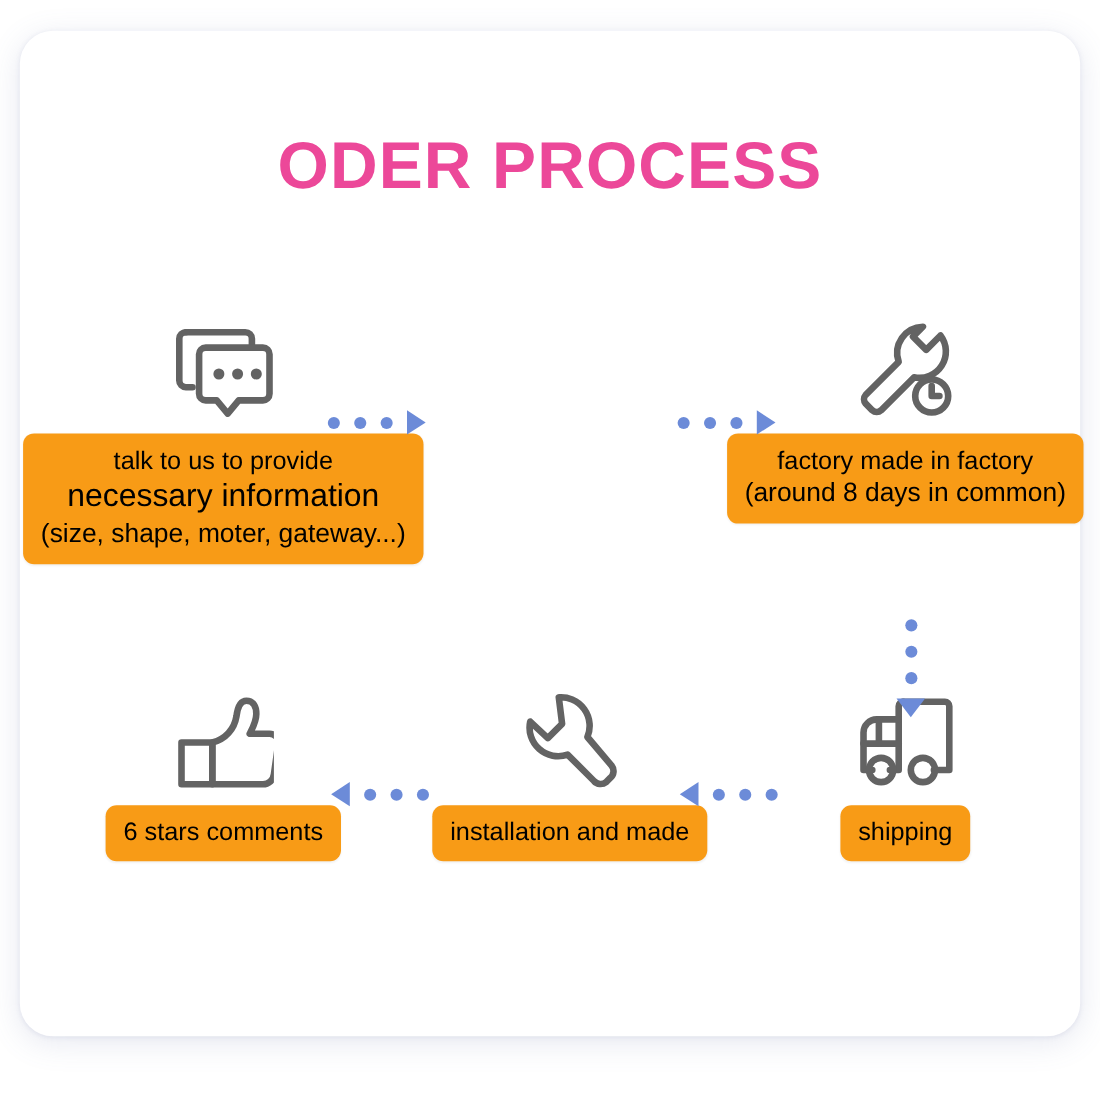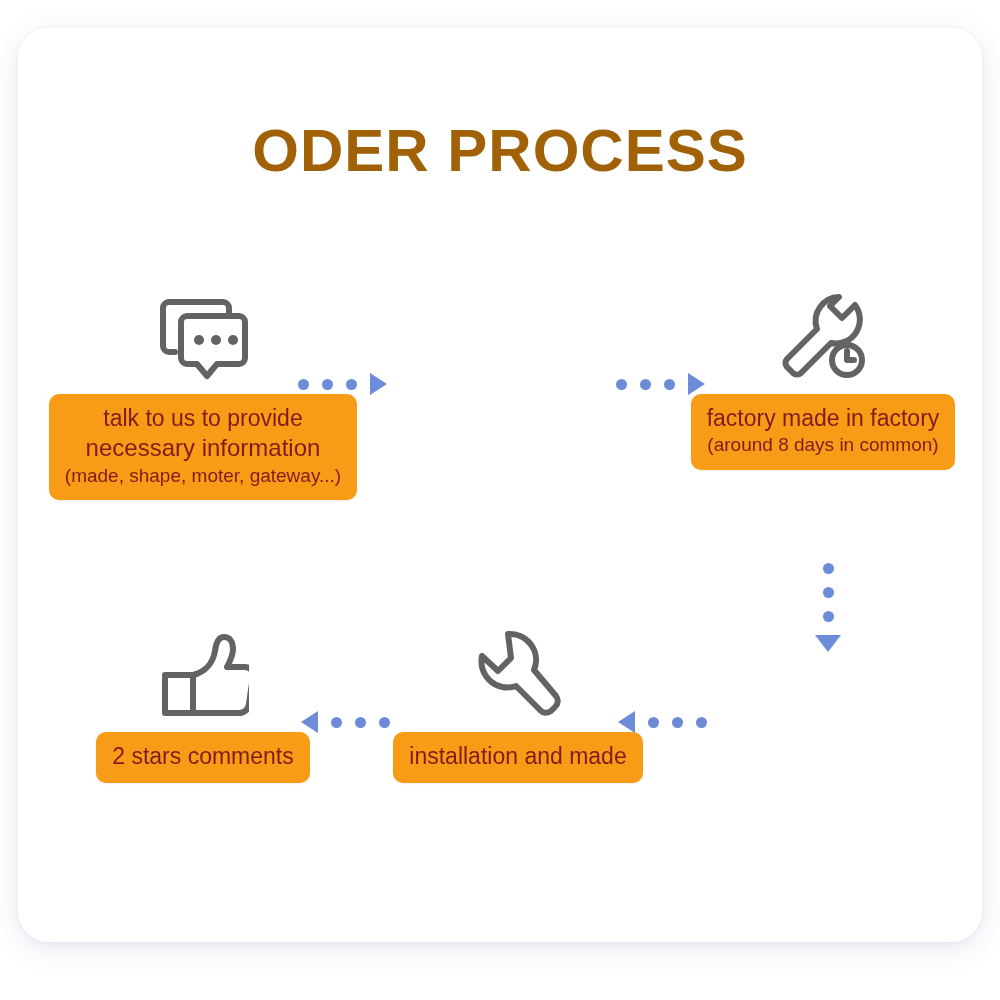--- a/index.html
+++ b/index.html
@@ -32,21 +32,21 @@
   }
 
   .title {
     position: absolute;
     left: 0;
     top: 88px;
     width: 964px;
     text-align: center;
     font-size: 60px;
     font-weight: bold;
-    color: #a16207;
+    color: #ec4899;
     letter-spacing: 1px;
   }
 
   
   .row {
     position: absolute;
     left: 0;
     width: 964px;
   }
   .row-top { top: 262px; height: 250px; }
@@ -61,30 +61,30 @@
     height: 92px;
     display: flex;
     align-items: center;
     justify-content: center;
   }
   .step-icon svg { display: block; }
 
   .chip {
     display: inline-block;
     background: #F89B16;
-    color: #7f1d1d;
+    color: #000000;
     border-radius: 10px;
     padding: 10px 16px 12px 16px;
     line-height: 1.28;
     box-shadow: 0 1px 2px rgba(0,0,0,0.06);
     white-space: nowrap;
   }
   .chip .l1 { font-size: 23px; display: block; }
-  .chip .l2 { font-size: 24px; display: block; }
-  .chip .l3 { font-size: 19px; display: block; }
+  .chip .l2 { font-size: 29px; display: block; }
+  .chip .l3 { font-size: 24px; display: block; }
 
   
   .chip-wrap { margin-top: 12px; display: flex; justify-content: center; }
 
   
   .step-1 { left: 40px;  top: 0;  width: 290px; }
   .step-2 { left: 368px; top: 0;  width: 265px; }
   .step-3 { left: 655px; top: 0;  width: 300px; }
 
   
@@ -159,21 +159,21 @@
             </g>
             <circle cx="44" cy="48" r="5" fill="#636363"></circle>
             <circle cx="61" cy="48" r="5" fill="#636363"></circle>
             <circle cx="78" cy="48" r="5" fill="#636363"></circle>
           </svg>
         </div>
         <div class="chip-wrap">
           <div class="chip">
             <span class="l1">talk to us to provide</span>
             <span class="l2">necessary information</span>
-            <span class="l3">(made, shape, moter, gateway...)</span>
+            <span class="l3">(size, shape, moter, gateway...)</span>
           </div>
         </div>
       </div>
 
 
       <div class="step step-3">
         <div class="step-icon">
           <svg width="92" height="90" viewBox="0 0 92 90">
             <g fill="none" stroke="#636363" stroke-width="6" stroke-linejoin="round" stroke-linecap="round">
               <path d="M62 6 a24 24 0 0 0 -22 32 l-30 30 a6 6 0 0 0 0 8 l6 6 a6 6 0 0 0 8 0 l30 -30 a24 24 0 0 0 24 -38 l-13 13 l-12 -12 z"></path>
@@ -197,40 +197,60 @@
         <div class="step-icon">
           <svg width="92" height="90" viewBox="0 0 92 90">
             <g fill="none" stroke="#636363" stroke-width="6" stroke-linejoin="round" stroke-linecap="round">
               <path d="M36 46 c12 -3 20 -12 22 -24 c1 -8 3 -14 9 -14 c6 0 9 5 9 12 c0 7 -4 14 -6 18 h18 a8 8 0 0 1 8 9 l-4 28 a10 10 0 0 1 -10 9 h-46 z"></path>
               <rect x="8" y="46" width="28" height="38"></rect>
             </g>
           </svg>
         </div>
         <div class="chip-wrap">
           <div class="chip">
-            <span class="l1">2 stars comments</span>
+            <span class="l1">6 stars comments</span>
           </div>
         </div>
       </div>
 
       <div class="step step-5">
         <div class="step-icon">
           <svg width="92" height="92" viewBox="0 0 92 92">
             <g fill="none" stroke="#636363" stroke-width="6" stroke-linejoin="round" stroke-linecap="round">
               <path d="M36 6 a26 26 0 0 1 26 36 l22 26 a8 8 0 0 1 -1 11 l-4 4 a8 8 0 0 1 -11 -1 l-24 -24 a26 26 0 0 1 -34 -30 l16 15 l13 -13 z"></path>
             </g>
           </svg>
         </div>
         <div class="chip-wrap">
           <div class="chip">
             <span class="l1">installation and made</span>
           </div>
         </div>
       </div>
 
+      <div class="step step-4">
+        <div class="step-icon">
+          <svg width="92" height="88" viewBox="0 0 92 88">
+            <g fill="none" stroke="#636363" stroke-width="6" stroke-linejoin="round" stroke-linecap="round">
+              <path d="M44 8 h38 a4 4 0 0 1 4 4 v58 h-14"></path>
+              <path d="M44 8 a4 4 0 0 0 -4 4 v58 h-8"></path>
+              <path d="M40 24 h-20 a12 12 0 0 0 -12 12 v34 h8"></path>
+              <path d="M8 46 h32"></path>
+              <path d="M22 24 v22"></path>
+              <circle cx="24" cy="70" r="11"></circle>
+              <circle cx="62" cy="70" r="11"></circle>
+            </g>
+          </svg>
+        </div>
+        <div class="chip-wrap">
+          <div class="chip">
+            <span class="l1">shipping</span>
+          </div>
+        </div>
+      </div>
     </div>
 
     <div class="conn conn-h1">
       <span class="dot"></span>
       <span class="dot"></span>
       <span class="dot"></span>
       <span class="tri-right"></span>
     </div>
 
     <div class="conn conn-h2">

